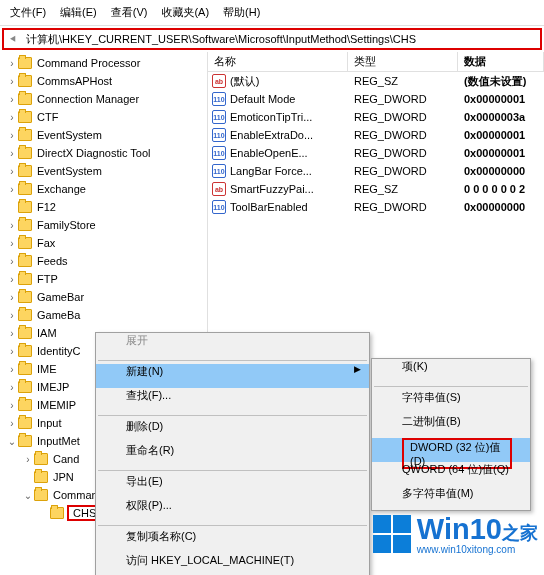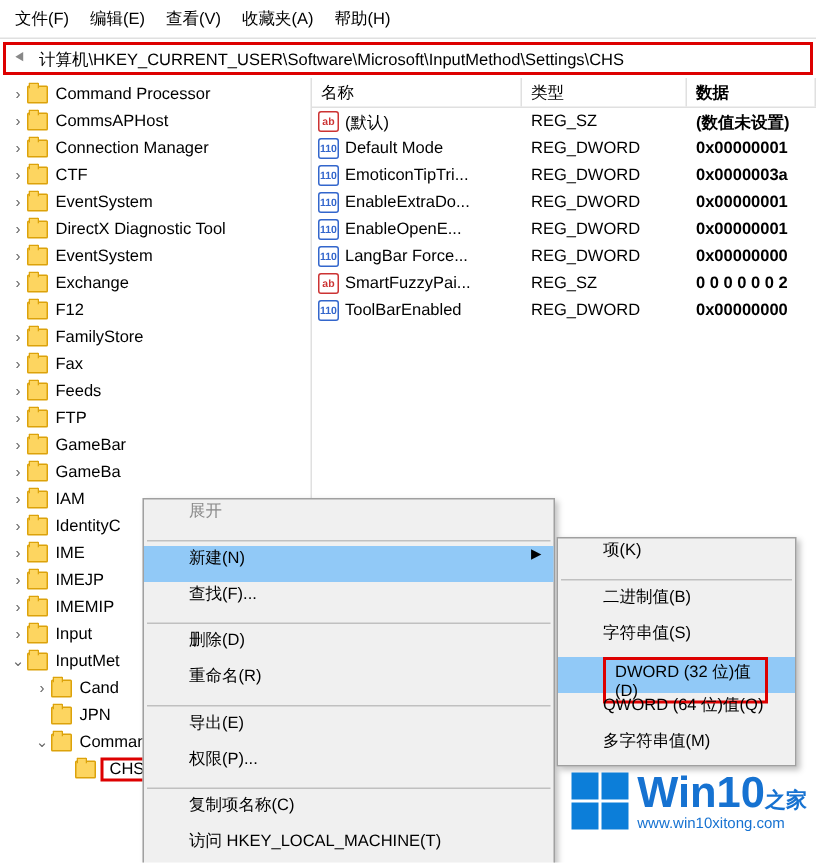--- a/index.html
+++ b/index.html
@@ -309,40 +309,40 @@
       <span>访问 HKEY_LOCAL_MACHINE(T)</span>
     </div>
 </div>
 
 <div class="ctx ctx2">
   <div class="item">
       <span>项(K)</span>
     </div>
   <div class="sep"></div>
   <div class="item">
+      <span>字符串值(S)</span>
+    </div>
+  <div class="item">
       <span>二进制值(B)</span>
-    </div>
-  <div class="item">
-      <span>字符串值(S)</span>
     </div>
   <div class="item hl boxed">
       <span>DWORD (32 位)值(D)</span>
     </div>
   <div class="item">
       <span>QWORD (64 位)值(Q)</span>
     </div>
   <div class="item">
       <span>多字符串值(M)</span>
     </div>
 </div>
 
 <div class="watermark">
   <div class="wm-logo">
       <div></div>
       <div></div>
       <div></div>
       <div></div>
     </div>
   <div>
-    <div><span class="wm-txt">Win10</span><span class="wm-txt" style="font-size:14px">之家</span></div>
+    <div><span class="wm-txt">Win10</span><span class="wm-txt" style="font-size:18px">之家</span></div>
     <div class="wm-sub">www.win10xitong.com</div>
   </div>
 </div>
 
 </body></html>

